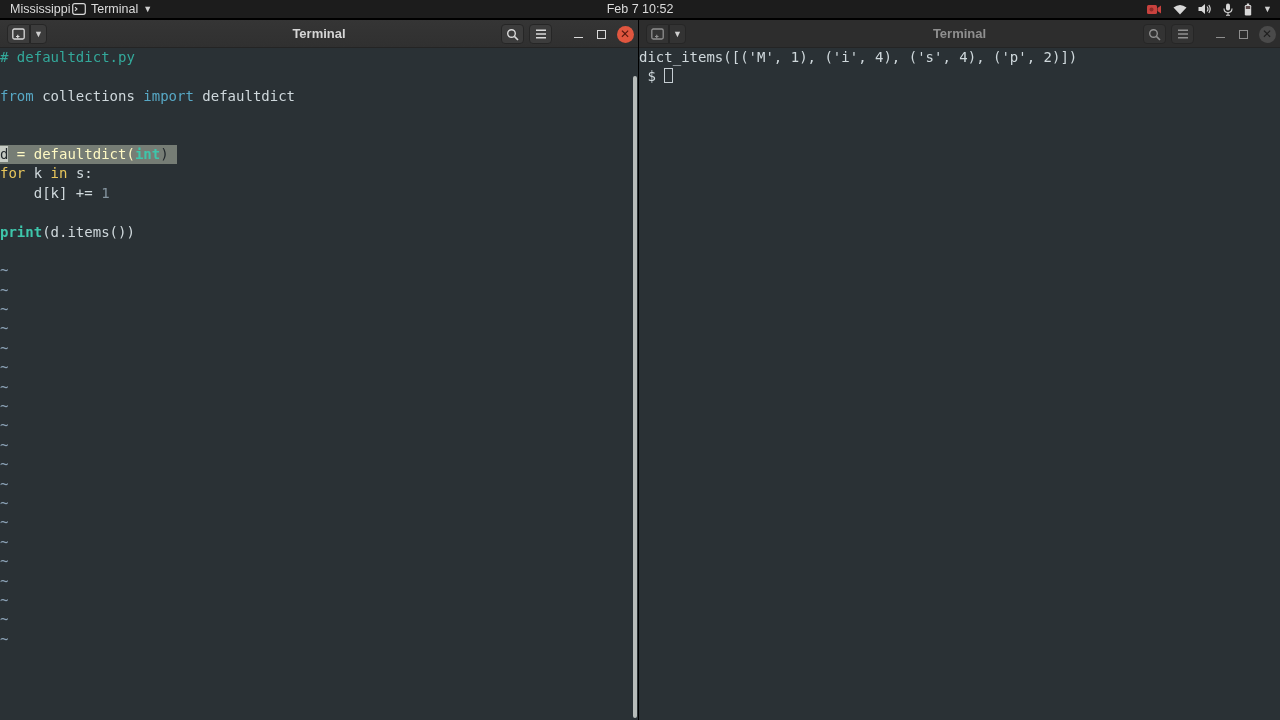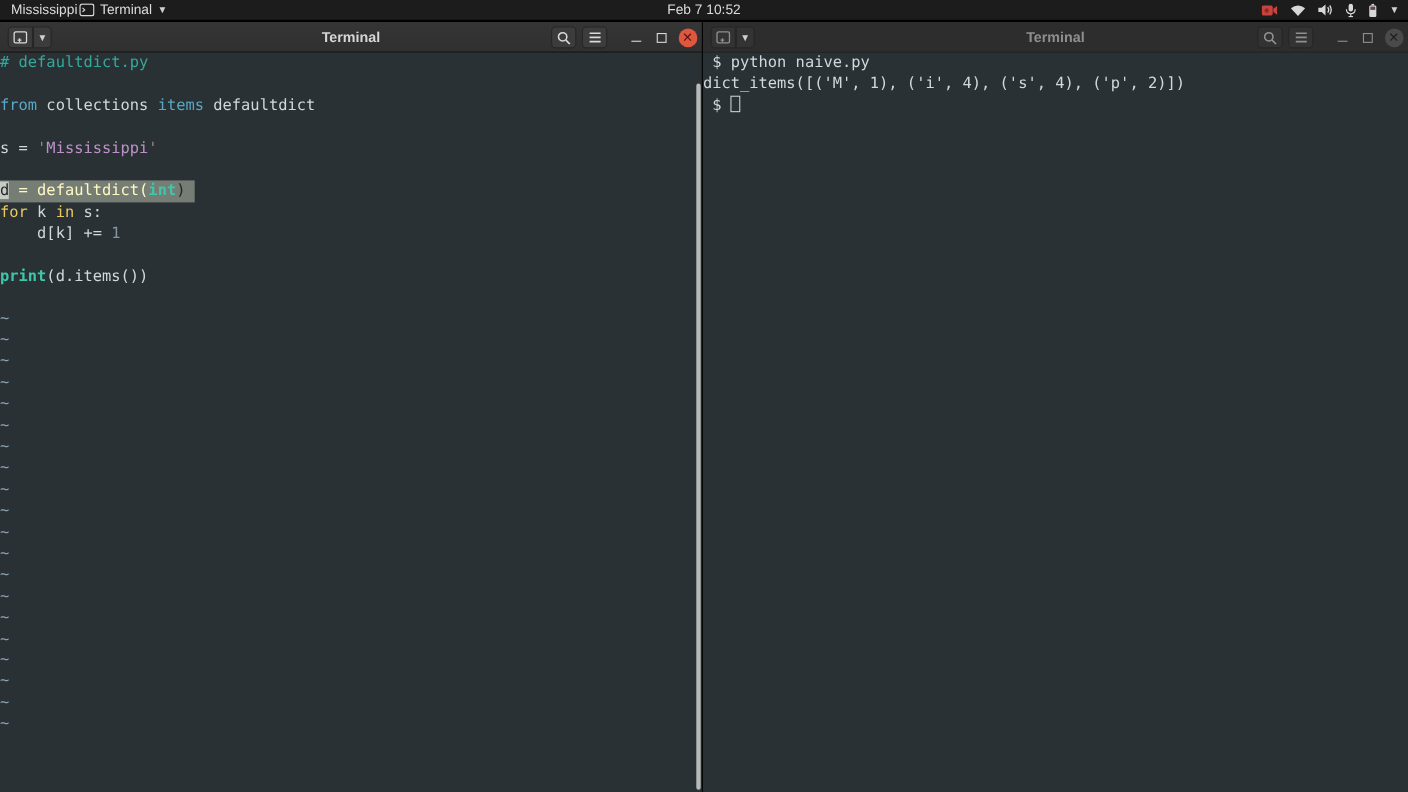--- a/index.html
+++ b/index.html
@@ -157,23 +157,22 @@
         </div>
       <div class="hb-plain btn-close">
           <span class="close-ball">✕</span>
         </div>
     </div>
 
     <div class="termbody">
       <div id="code-lines">
           <div class="code-line"><span class="c-comment" style="color: rgb(51, 169, 155);"># defaultdict.py</span></div>
           <div class="code-line">&nbsp;</div>
-          <div class="code-line"><span class="c-kwblue" style="color: rgb(87, 168, 197);">from</span><span class="c-fg" style="color: rgb(207, 216, 220);"> collections </span><span class="c-kwblue" style="color: rgb(87, 168, 197);">items</span><span class="c-fg" style="color: rgb(207, 216, 220);"> defaultdict</span></div>
-          <div class="code-line">&nbsp;</div>
-          <div class="code-line"><span class="c-fg" style="color: rgb(207, 216, 220);">s = </span><span class="c-quote" style="color: rgb(147, 131, 155);">'</span><span class="c-string" style="color: rgb(189, 146, 200);">Mississippi</span><span class="c-quote" style="color: rgb(147, 131, 155);">'</span></div>
+          <div class="code-line"><span class="c-kwblue" style="color: rgb(87, 168, 197);">from</span><span class="c-fg" style="color: rgb(207, 216, 220);"> collections </span><span class="c-kwblue" style="color: rgb(87, 168, 197);">import</span><span class="c-fg" style="color: rgb(207, 216, 220);"> defaultdict</span></div>
+          <div class="code-line">&nbsp;</div>
           <div class="code-line">&nbsp;</div>
           <div class="code-line sel"><span class="c-cursor" style="color: rgb(34, 40, 44);">d</span><span class="c-seldark" style="color: #fef9c3;"> = defaultdict(</span><span class="c-builtin" style="color: rgb(62, 198, 171);">int</span><span class="c-seldark" style="color: rgb(32, 39, 43);">)</span><span class="c-seldark" style="color: rgb(32, 39, 43);"> </span></div>
           <div class="code-line"><span class="c-kwyellow" style="color: rgb(233, 199, 92);">for</span><span class="c-fg" style="color: rgb(207, 216, 220);"> k </span><span class="c-kwyellow" style="color: rgb(233, 199, 92);">in</span><span class="c-fg" style="color: rgb(207, 216, 220);"> s:</span></div>
           <div class="code-line"><span class="c-fg" style="color: rgb(207, 216, 220);">    d[k] += </span><span class="c-number" style="color: rgb(133, 149, 160);">1</span></div>
           <div class="code-line">&nbsp;</div>
           <div class="code-line"><span class="c-builtin" style="color: rgb(62, 198, 171);">print</span><span class="c-fg" style="color: rgb(207, 216, 220);">(d.items())</span></div>
           <div class="code-line">&nbsp;</div>
           <div class="code-line" style="color: rgb(139, 162, 182);">~</div>
           <div class="code-line" style="color: rgb(139, 162, 182);">~</div>
           <div class="code-line" style="color: rgb(139, 162, 182);">~</div>
@@ -228,20 +227,19 @@
       <div class="hb-plain btn-max">
           <span class="max-box"></span>
         </div>
       <div class="hb-plain btn-close">
           <span class="close-ball gray">✕</span>
         </div>
     </div>
 
     <div class="termbody">
       <div id="right-lines">
-          <div class="code-line"> $ python naive.py</div>
           <div class="code-line">dict_items([('M', 1), ('i', 4), ('s', 4), ('p', 2)])</div>
           <div class="code-line"> $ <span class="hollow-cursor"></span></div>
         </div>
     </div>
   </div>
 
 </div>
 
 </body></html>

